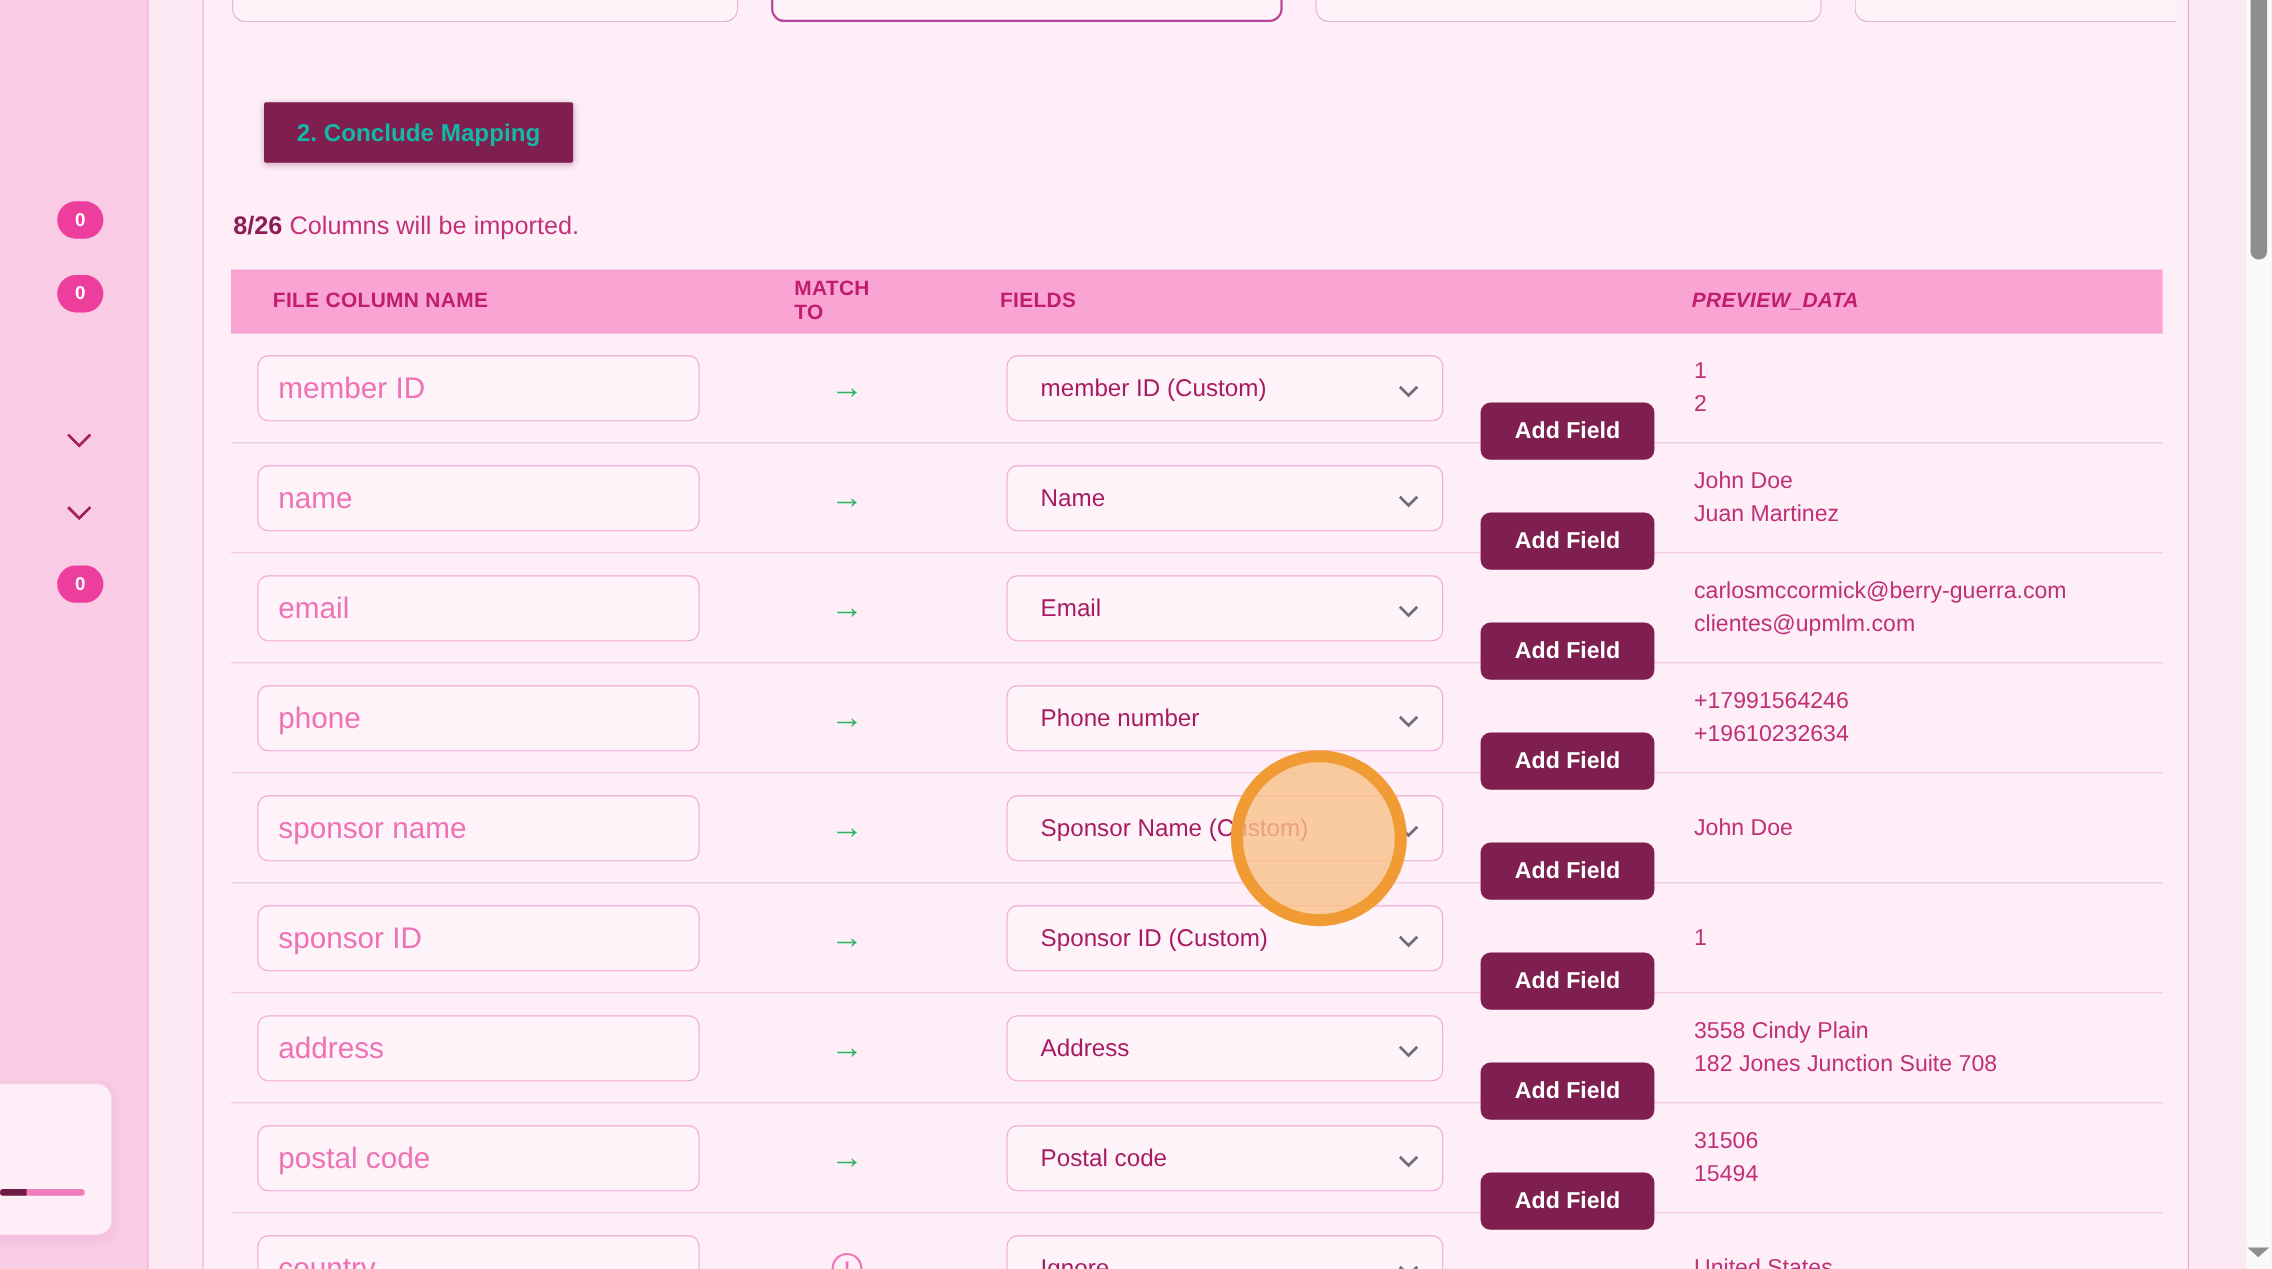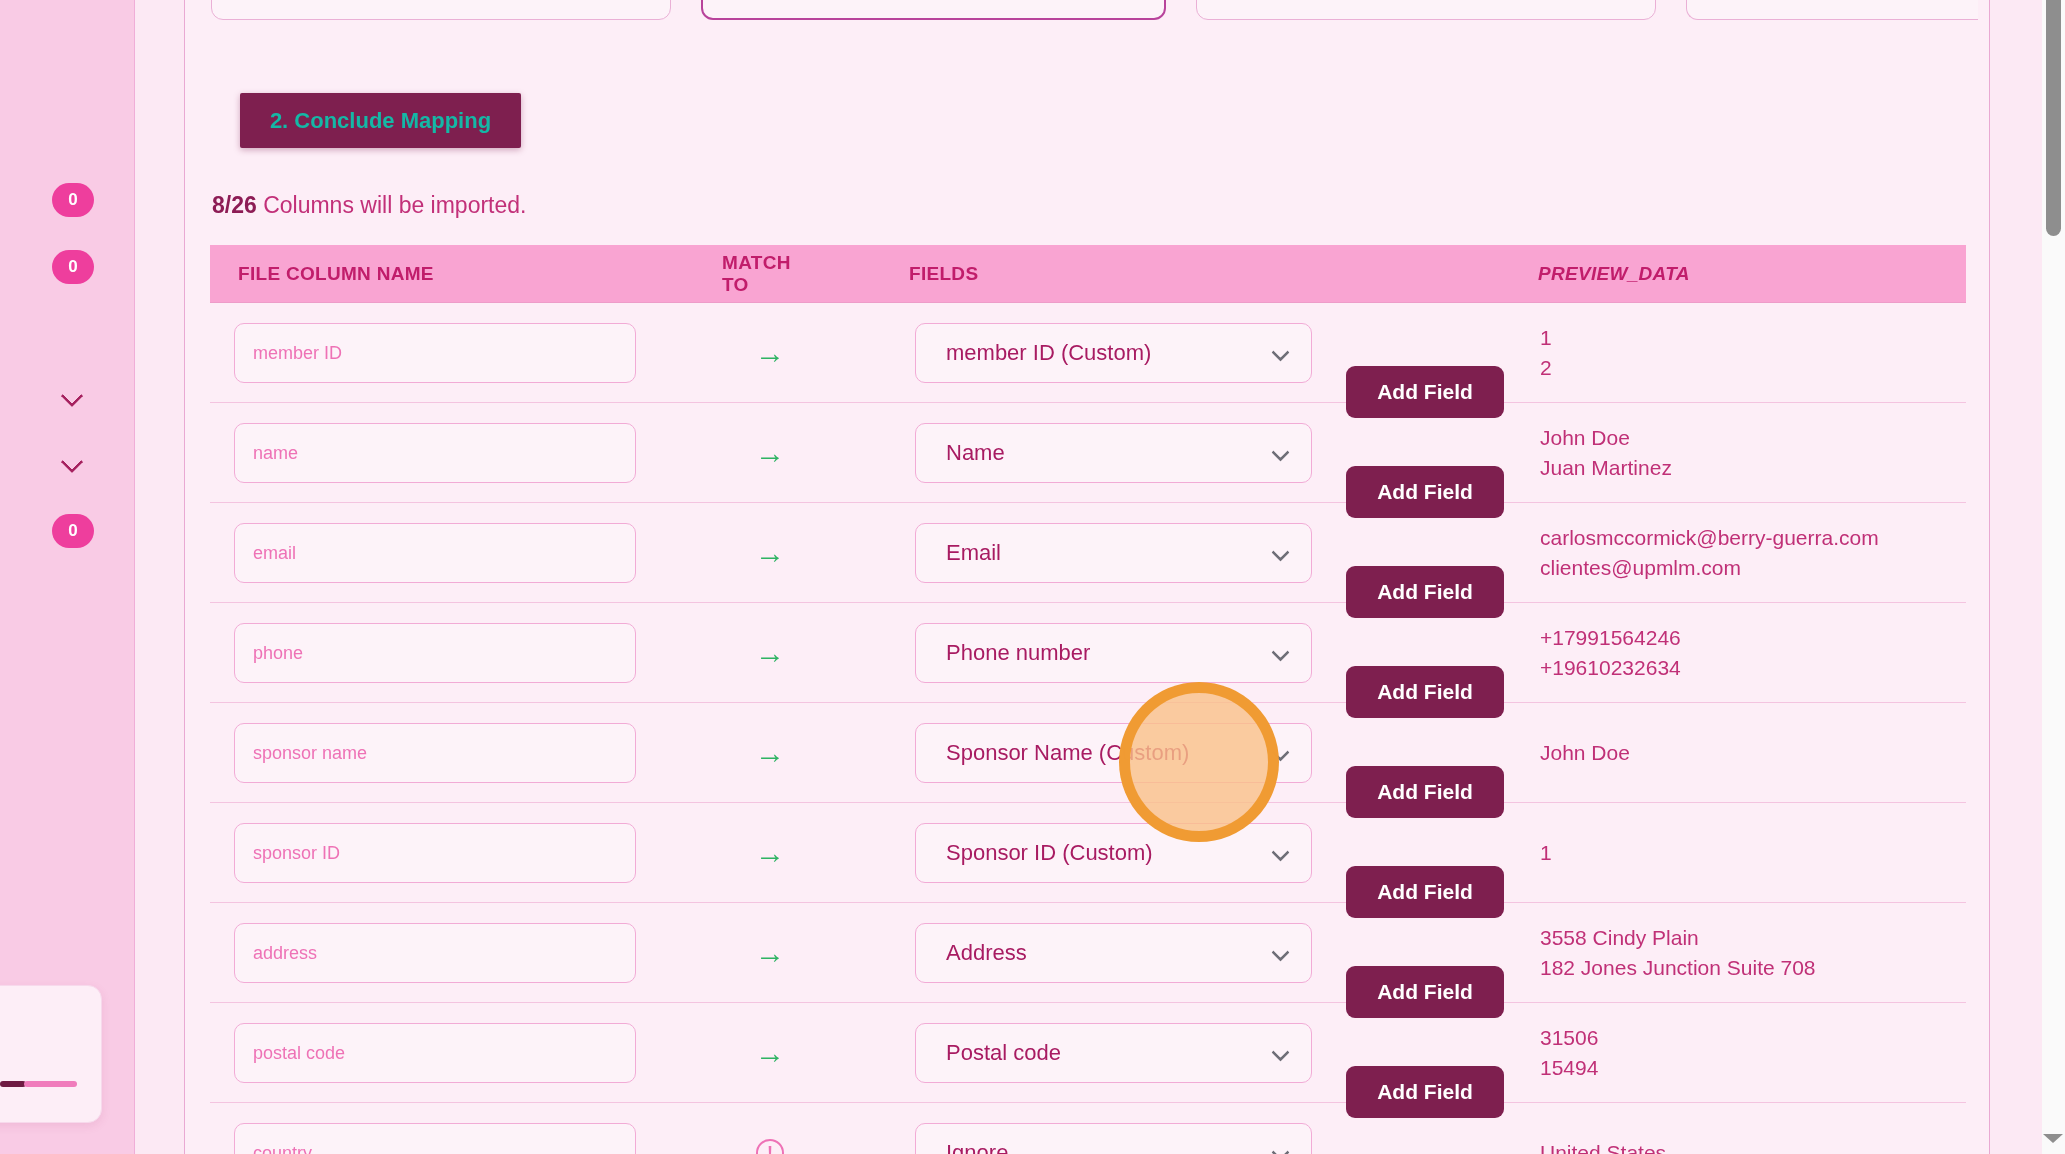--- a/index.html
+++ b/index.html
@@ -42,29 +42,29 @@
 
   
   .summary { position:absolute; left:212px; top:192px; font-size:23px; color:#c23079; }
   .summary b { color:#8d1c55; font-weight:bold; }
 
   
   .mtable { position:absolute; left:210px; top:245px; width:1756px; }
   .thead { position:relative; height:58px; background:#f9a4d2; border-bottom:1px solid #ee9cc9; }
   .thead span { position:absolute; top:0; height:58px; display:flex; align-items:center;
                 color:#c11d6b; font-weight:bold; font-size:19px; letter-spacing:0.3px; }
-  .h-col1 { left:28px; }
+  .h-col1 { left:38px; }
   .h-col2 { left:512px; width:100px; justify-content:center; }
   .h-col3 { left:699px;text-align:right; }
   .h-col4 { left:1328px;font-style:italic; }
 
   .trow { position:relative; height:100px; border-bottom:1px solid #f4c4e0; }
   .col-input { position:absolute; left:24px; top:20px; width:402px; height:60px;
                background:#fdf3f9; border:1.5px solid #f2abd6; border-radius:10px;
-               color:#ee72b6; font-size:18px; padding:0 18px;
+               color:#ee72b6; font-size:27px; padding:0 18px;
                font-family:"Liberation Sans", sans-serif; outline:none; }
   .match { position:absolute; left:535px; top:0; width:50px; height:100px;
            display:flex; align-items:center; justify-content:center; }
   .arrow-glyph { color:#2eb363; font-size:30px; line-height:1; }
   .warn-circle { width:28px; height:28px; border:2.5px solid #ee72b6; border-radius:50%;
                  color:#ee72b6; font-size:18px; font-weight:bold;
                  display:flex; align-items:center; justify-content:center; }
   .select { position:absolute; left:705px; top:20px; width:397px; height:60px;
             background:#fdf3f9; border:1.5px solid #f2abd6; border-radius:10px;
             display:flex; align-items:center; padding:0 18px; cursor:pointer; }

